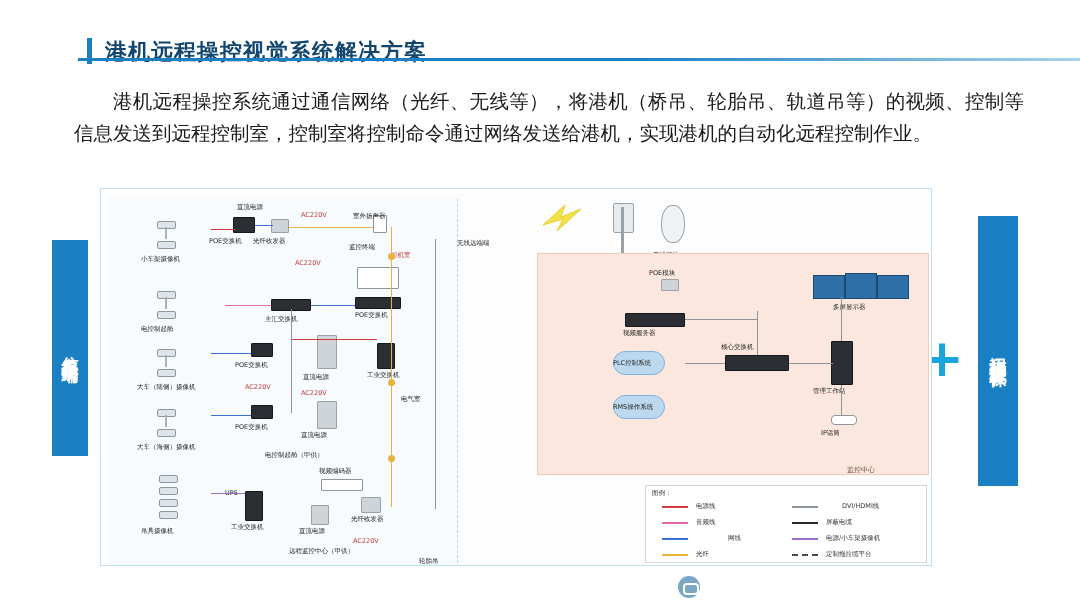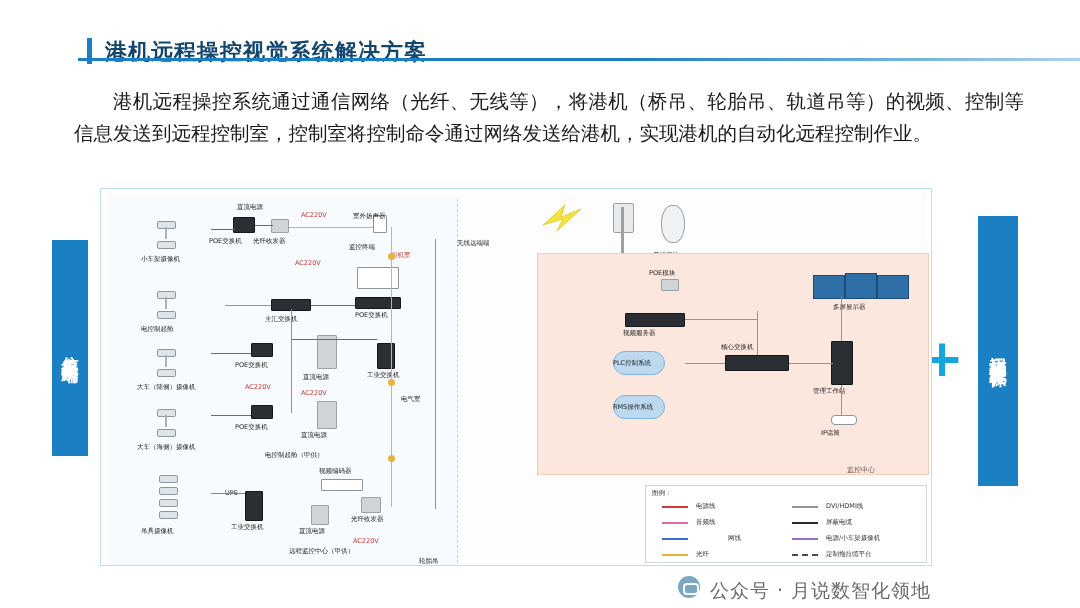--- a/index.html
+++ b/index.html
@@ -486,32 +486,31 @@
         <div class="leg-line w-pink" style="left:16px; top:36px;"></div>
         <div class="leg-item" style="left:50px; top:32px;">音频线</div>
 
         <div class="leg-line w-blue" style="left:16px; top:52px;"></div>
         <div class="leg-item" style="left:50px; top:48px;padding-left:32px;">网线</div>
 
         <div class="leg-line w-yellow" style="left:16px; top:68px; height:2px;"></div>
         <div class="leg-item" style="left:50px; top:64px;">光纤</div>
 
         <div class="leg-line w-grey" style="left:146px; top:20px;"></div>
-        <div class="leg-item" style="left:180px; top:16px;">DVI/HDMI线</div>
+        <div class="leg-item" style="left:196px; top:16px;">DVI/HDMI线</div>
 
         <div class="leg-line w-black" style="left:146px; top:36px;"></div>
         <div class="leg-item" style="left:180px; top:32px;">屏蔽电缆</div>
 
         <div class="leg-line w-purple" style="left:146px; top:52px;"></div>
         <div class="leg-item" style="left:180px; top:48px;">电源/小车架摄像机</div>
 
         <div class="leg-dash" style="left:146px; top:68px;"></div>
         <div class="leg-item" style="left:180px; top:64px;">定制拖拉缆平台</div>
       </div>
 
     </div>
   </div>
 </div>
 
 <div id="footer">
   <div id="wm-logo"></div>
-  <div id="wm-text">公众号 · 月说数智化领地</div>
 </div>
 
 </body></html>

